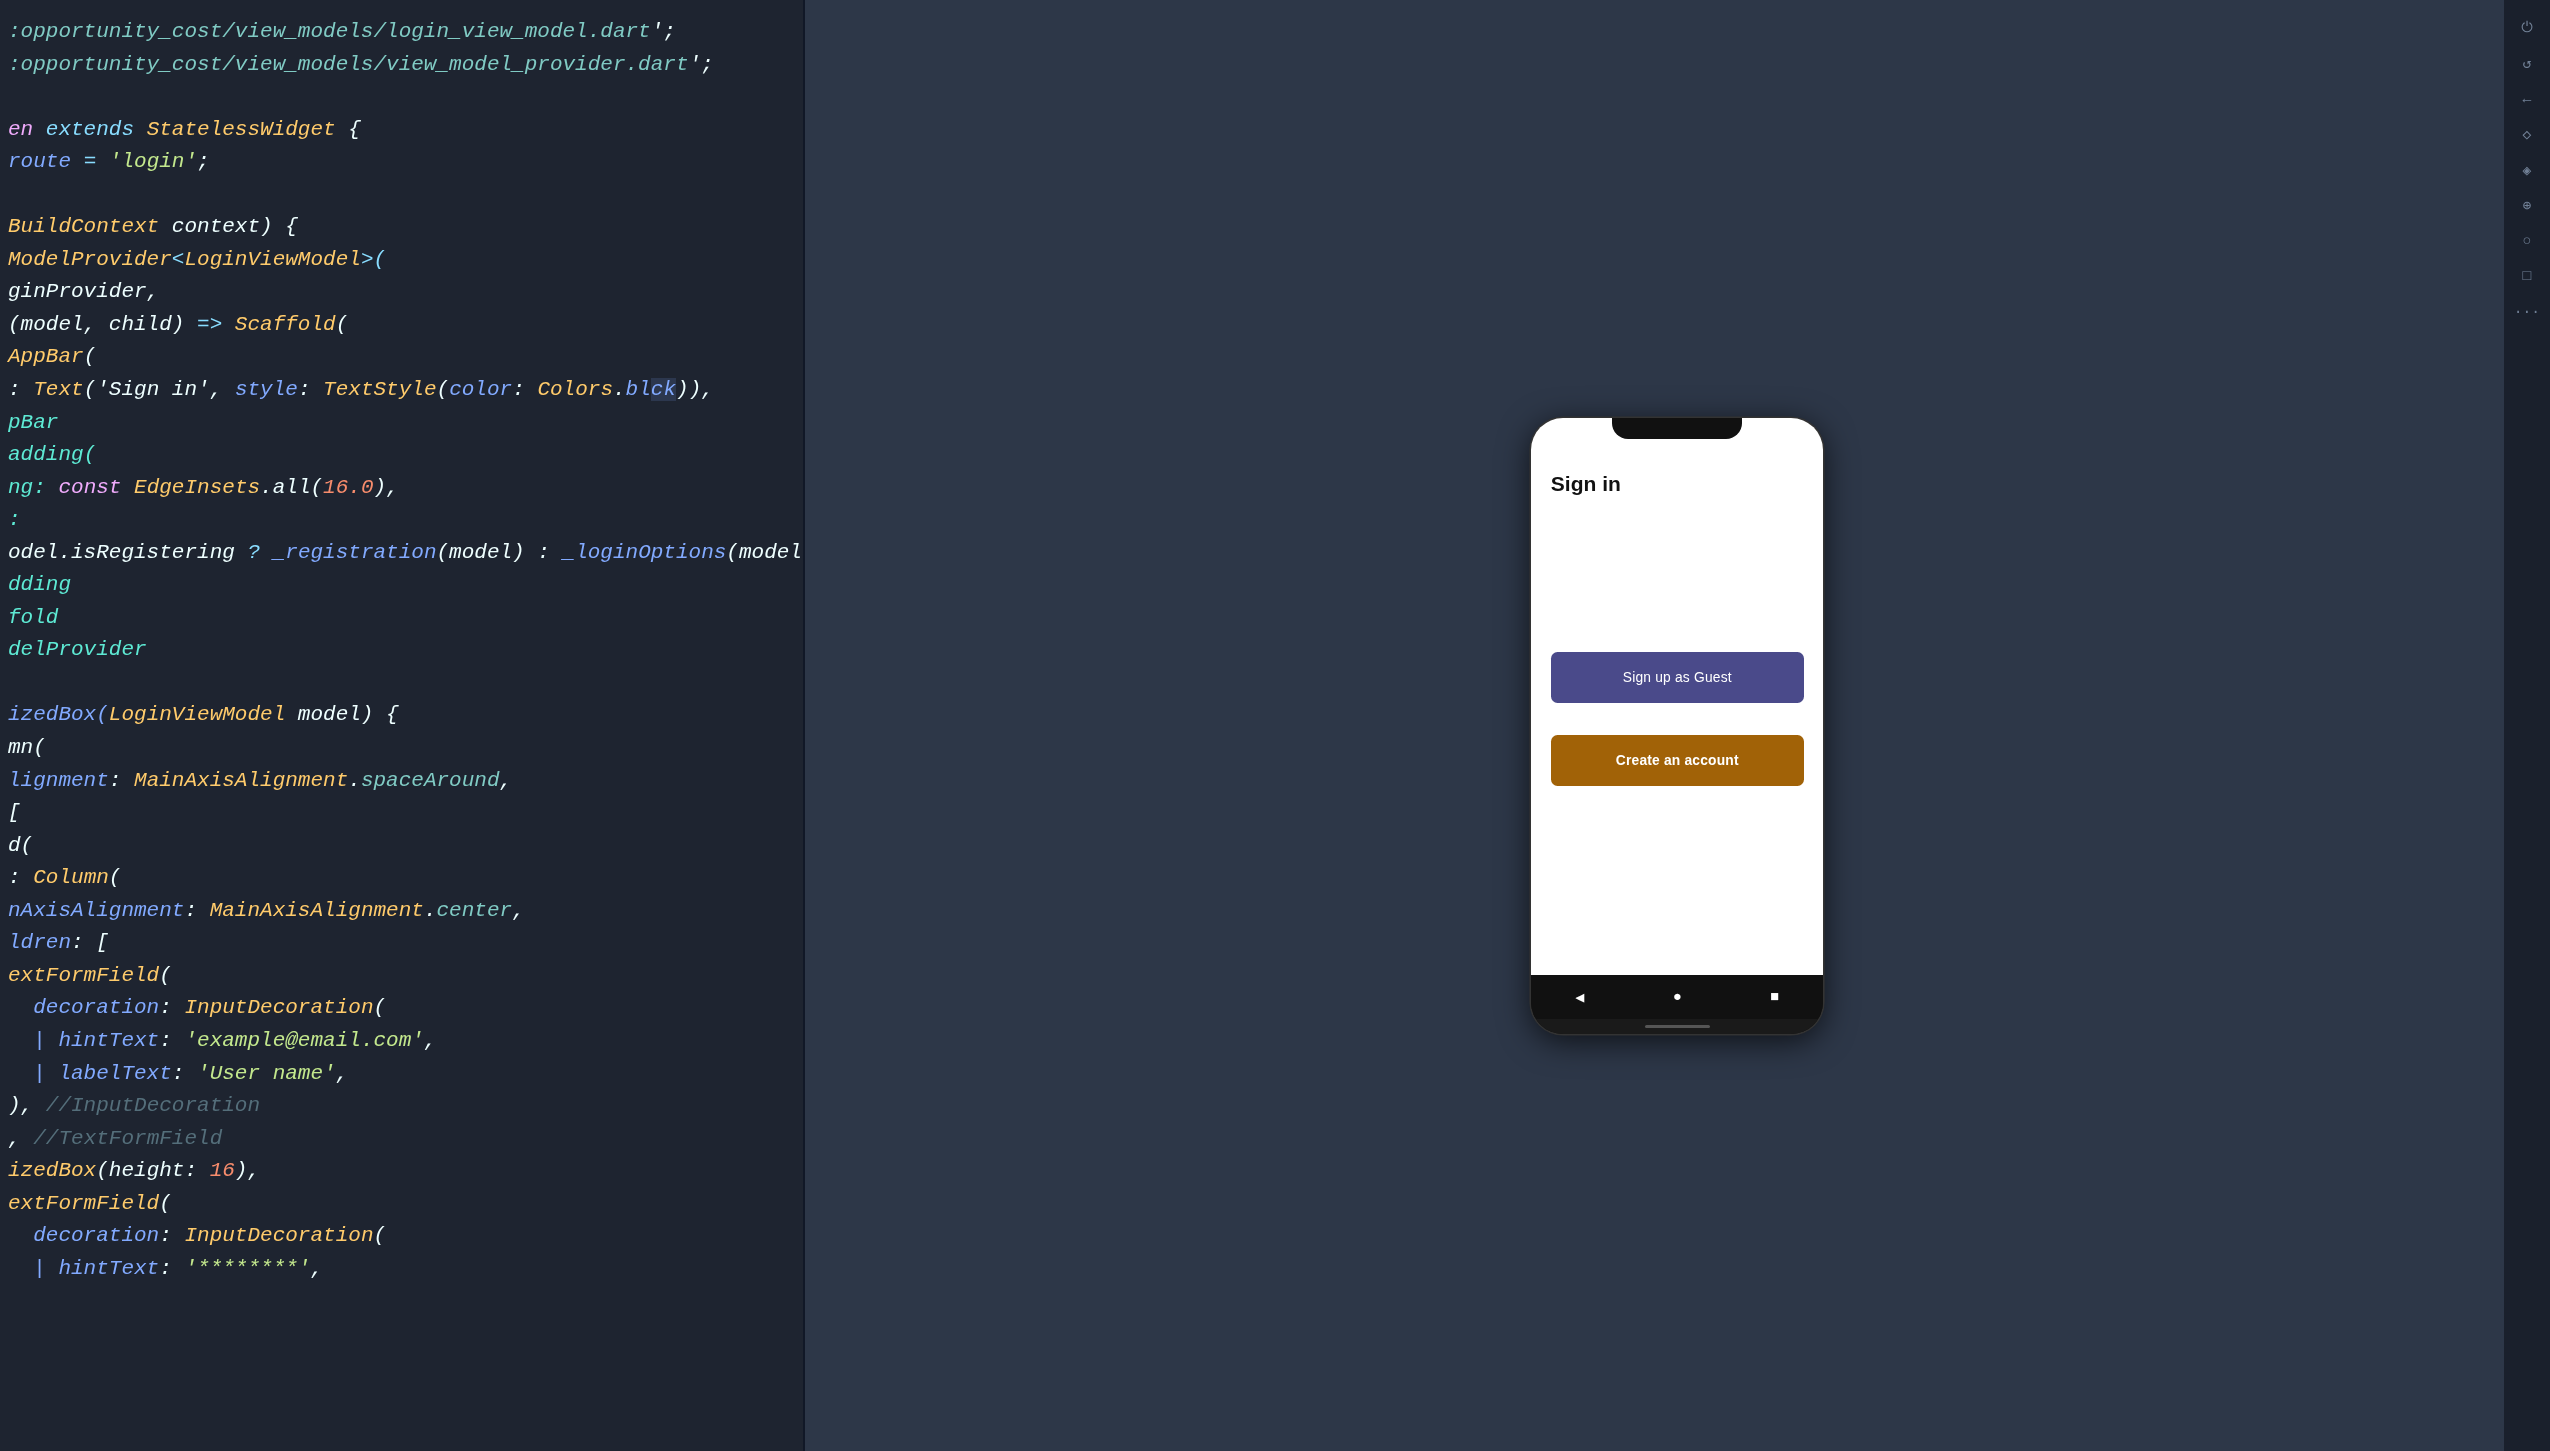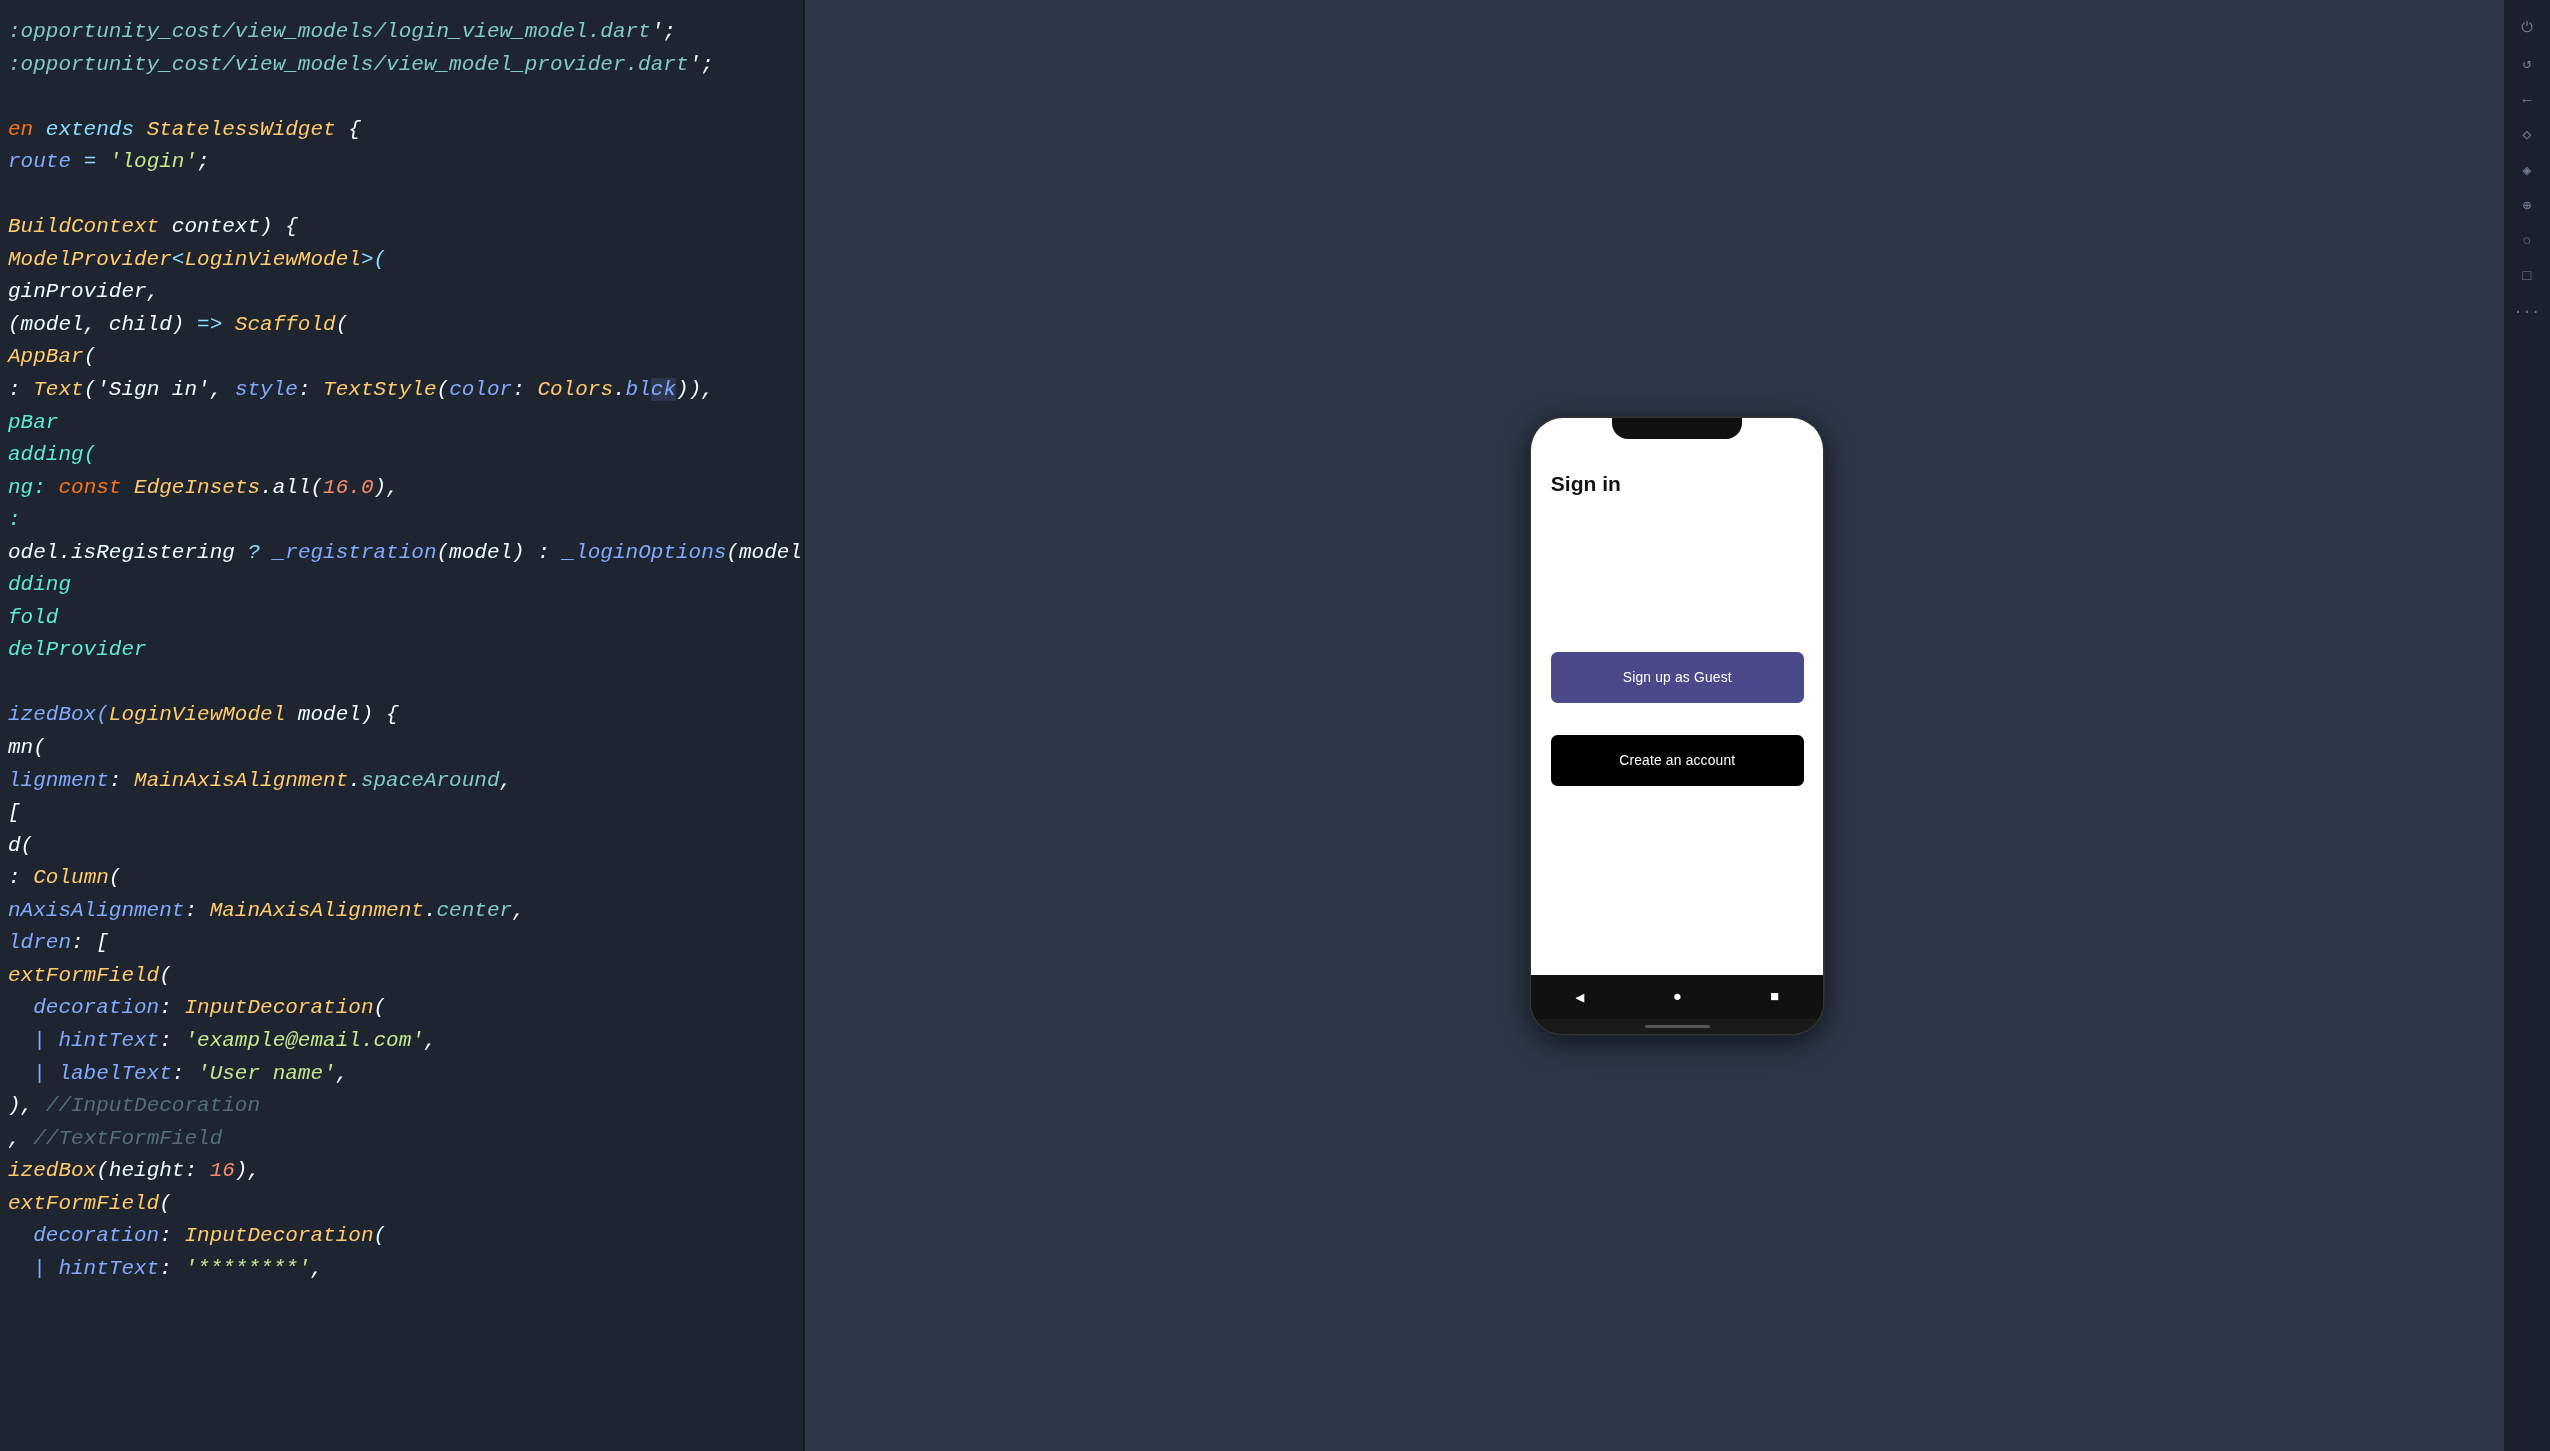--- a/index.html
+++ b/index.html
@@ -23,21 +23,21 @@
       position: relative;
     }
 
     .code-line {
       font-size: 21px;
       line-height: 1.55;
       white-space: pre;
       font-style: italic;
     }
 
-    .kw-purple  { color: #f97316; text-align: right; }
+    .kw-purple  { color: #f0abfc; text-align: right; }
     .kw-yellow  { color: #ffcb6b; }
     .kw-cyan    { color: #89ddff; }
     .kw-orange  { color: #f78c6c; }
     .kw-white   { color: #eeffff; }
     .kw-blue    { color: #82aaff; }
     .kw-teal    { color: #80cbc4; }
     .kw-dim     { color: #5eead4; }
     .kw-string  { color: #c3e88d; }
     .kw-comment { color: #546e7a; font-style: italic; }
 
@@ -185,22 +185,23 @@
       cursor: pointer;
       letter-spacing: 0.2px;
     }
 
     .btn-primary {
       background: #4a4a8a;
       color: white;
     }
 
     .btn-secondary {
-      background: #000000;
+      background: #a16207;
       color: white;
+      font-weight: bold;
     }
 
     
     .phone-nav-bar {
       height: 44px;
       background: #111;
       display: flex;
       align-items: center;
       justify-content: space-around;
       flex-shrink: 0;

